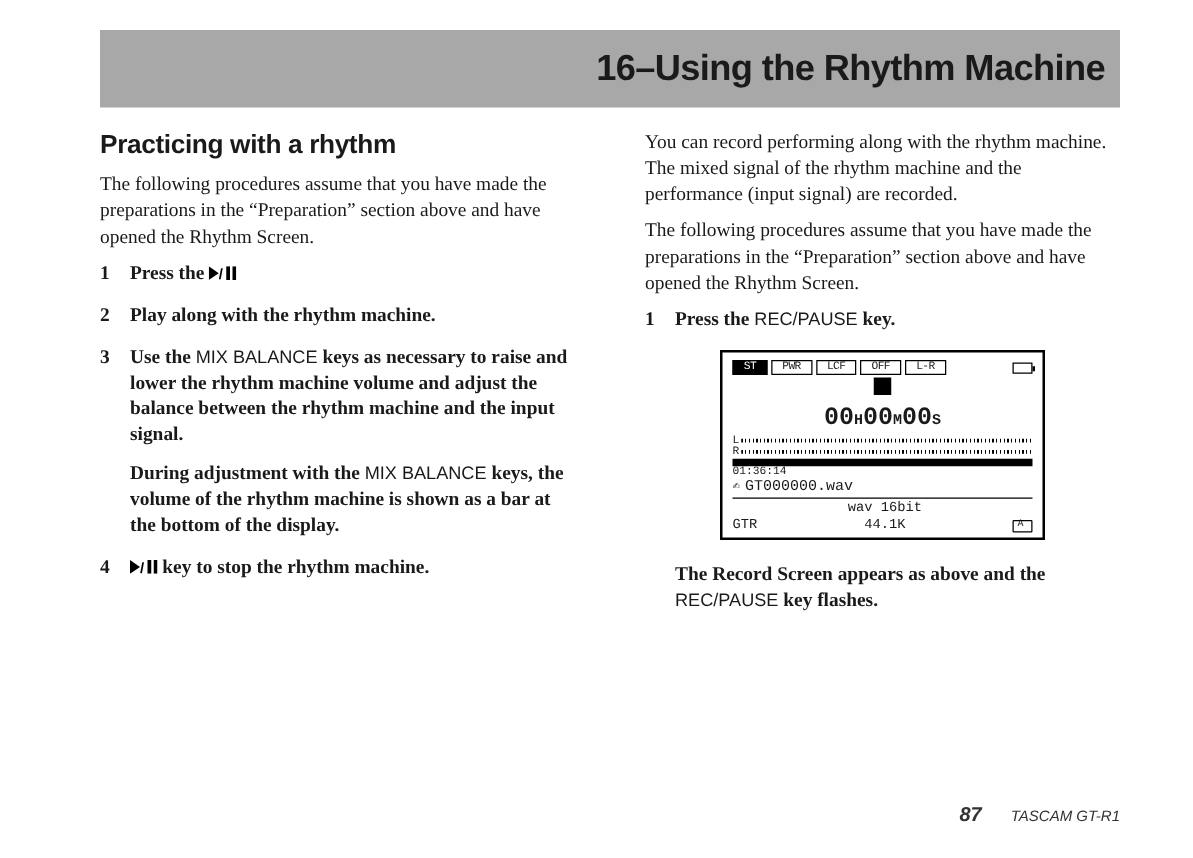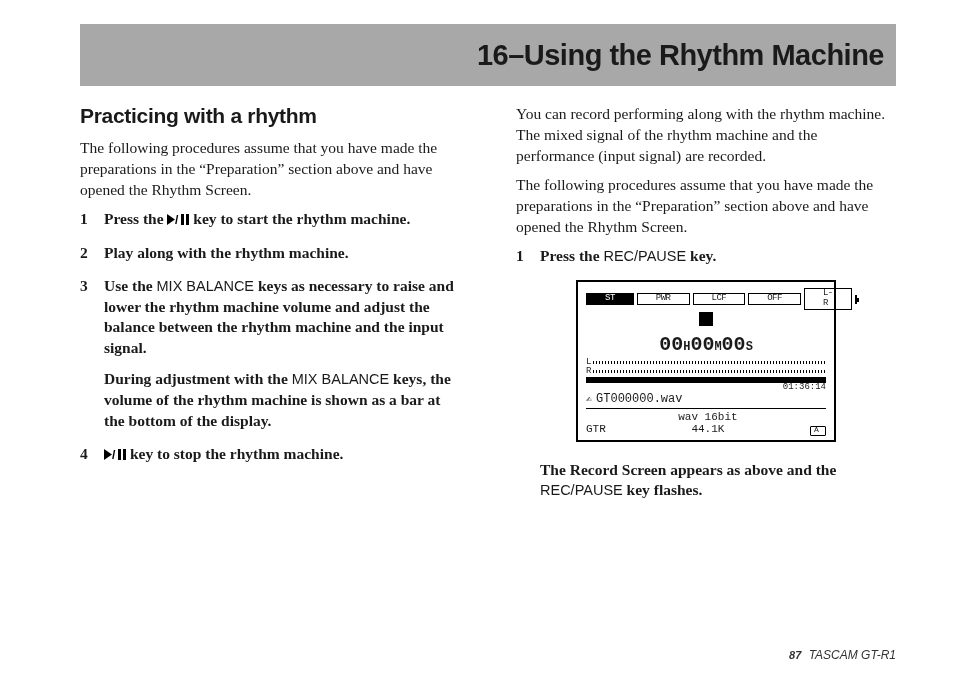--- a/index.html
+++ b/index.html
@@ -97,58 +97,58 @@
   }
   .lcd-toprow {
     display: flex;
     gap: 3px;
     align-items: center;
     margin-bottom: 2px;
   }
   .lcd-chip {
     font-size: 9px;
     border: 1px solid #000;
-    padding: 0 18px;
+    padding: 0 8px;
     letter-spacing: -0.5px;
   }
   .lcd-chip.inv { background:#000; color:#fff; }
   .lcd-batt {
     margin-left: auto;
     width: 16px; height: 9px;
     border: 1px solid #000;
     position: relative;
   }
   .lcd-batt::after {
     content:''; position:absolute; right:-3px; top:2px;
     width:2px; height:4px; background:#000;
   }
   .lcd-timer-row { display:flex; align-items:center; gap:8px; margin:2px 0 2px;flex-direction:column; }
   .lcd-stop { width:14px; height:14px; background:#000; }
   .lcd-time { font-family:'Courier New',monospace; font-size:20px; font-weight:700; letter-spacing:0; flex:1; text-align:center;}
   .lcd-time small{ font-size:12px; }
   .lcd-lr { font-size:9px; line-height:1; }
   .lcd-meter { display:flex; align-items:center; gap:2px; }
   .lcd-bar { flex:1; height:3px; background: repeating-linear-gradient(90deg,#000 0 1px,#fff 1px 3px); }
-  .lcd-remain { font-size:9px; text-align:right; margin-top:-2px; }
+  .lcd-remain { font-size:9px; margin-top:-2px; }
   .lcd-row-blackbar { height:6px; background:#000; margin:1px 0 2px; }
   .lcd-file { font-size:12px; border-bottom:1px solid #000; padding-bottom:2px; margin-bottom:2px; display:flex; gap:4px; align-items:center;}
   .lcd-flag { font-size:10px; }
   .lcd-bottom { display:flex; justify-content:space-between; align-items:flex-end; font-size:11px; }
   .lcd-sd { width:16px;height:10px;border:1px solid #000;border-radius:1px; position:relative; }
   .lcd-sd::before{content:'A'; font-size:8px; position:absolute; left:3px; top:-1px;}
   .footer {
     position: absolute;
     bottom: 24px;
     right: 58px;
     font-size: 12px;
     font-style: italic;
     font-family: Arial, sans-serif;
     color: #333;
   }
-  .footer .pg { font-weight:700; font-style:italic; font-size:11px; margin-right:4px;}
+  .footer .pg { font-weight:700; font-style:italic; font-size:16px; margin-right:20px;}
 </style>
 </head>
 <body>
 
 <div class="page">
   <div class="chapter-banner">
     <span class="chapter-title">16–Using the Rhythm Machine</span>
   </div>
 
   <div class="columns">
@@ -159,21 +159,21 @@
 
       <ol class="step-list">
         <li class="step">
           <span class="step-num">1</span>
           <span class="step-body">
             <span>Press the </span><span class="icon-playpause"><svg width="22" height="11" viewBox="0 0 22 11">
                   <polygon points="0,0 8,5.5 0,11" fill="#000"></polygon>
                   <text x="8" y="10" font-size="12" font-weight="900" font-family="Arial">/</text>
                   <rect x="14" y="0" width="3" height="11" fill="#000"></rect>
                   <rect x="19" y="0" width="3" height="11" fill="#000"></rect>
-                </svg></span><span> key to start the rhythm machine.</span>
+                </svg></span>
           </span>
         </li>
         <li class="step">
           <span class="step-num">2</span>
           <span class="step-body">Play along with the rhythm machine.</span>
         </li>
         <li class="step">
           <span class="step-num">3</span>
           <span class="step-body">
             <span>Use the </span><span class="sans-key">MIX BALANCE</span><span> keys as necessary to raise and lower the rhythm machine volume and adjust the balance between the rhythm machine and the input signal.</span>

